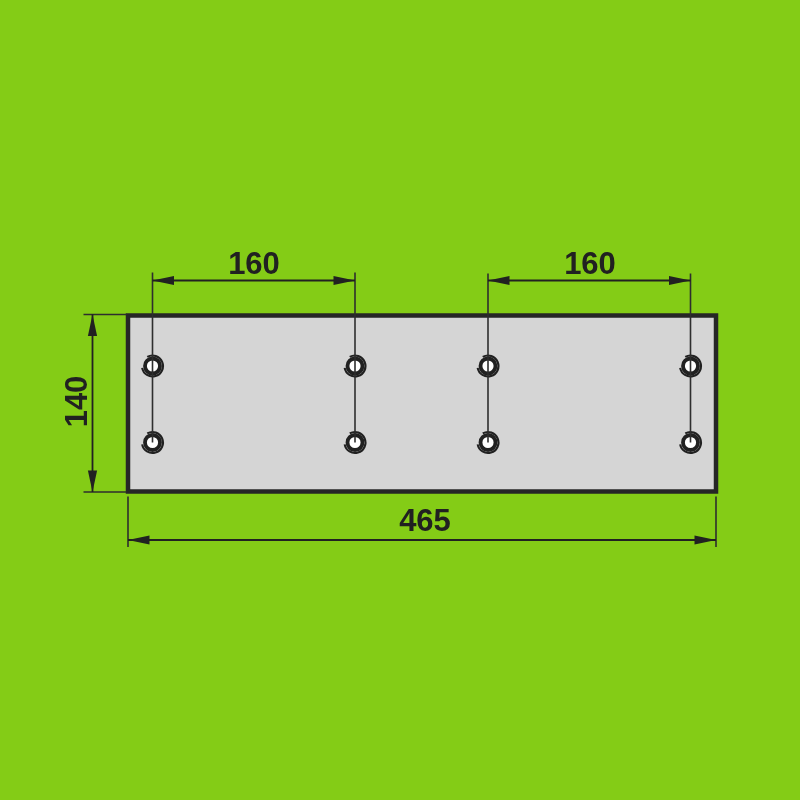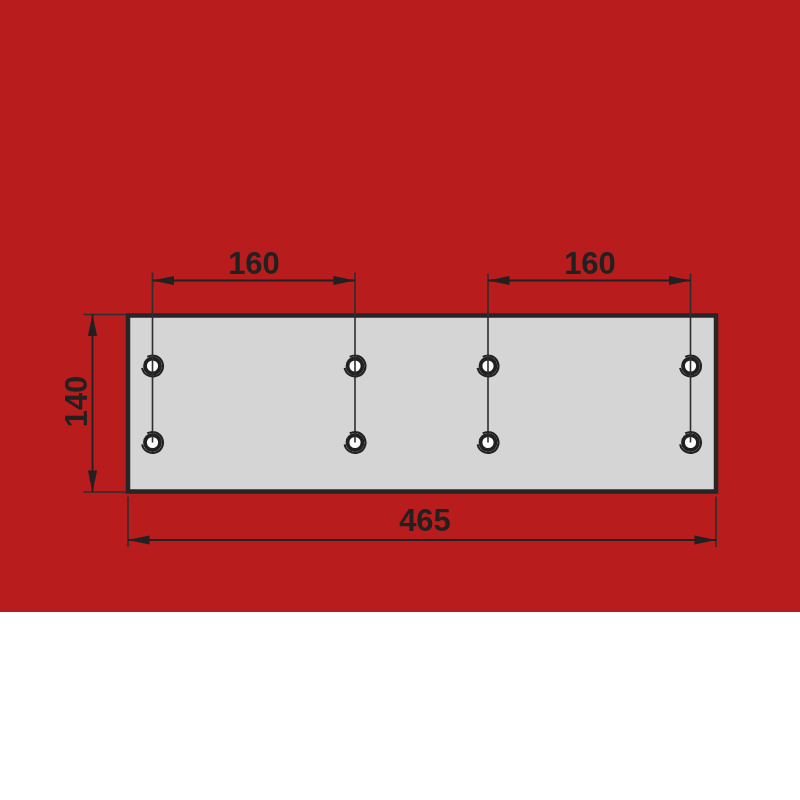--- a/index.html
+++ b/index.html
@@ -7,22 +7,22 @@
     padding: 0;
     background: #ffffff;
     width: 800px;
     height: 800px;
     overflow: hidden;
     font-family: "Liberation Sans", sans-serif;
   }
   .canvas-wrap {
     position: relative;
     width: 800px;
-    height: 612px;
-    background: #b91c1c;
+    height: 800px;
+    background: #84cc16;
   }
   svg {
     display: block;
   }
   .dim-text {
     font-family: "Liberation Sans", sans-serif;
     font-weight: bold;
     font-size: 31px;
     fill: #212121;
     text-anchor: middle;

